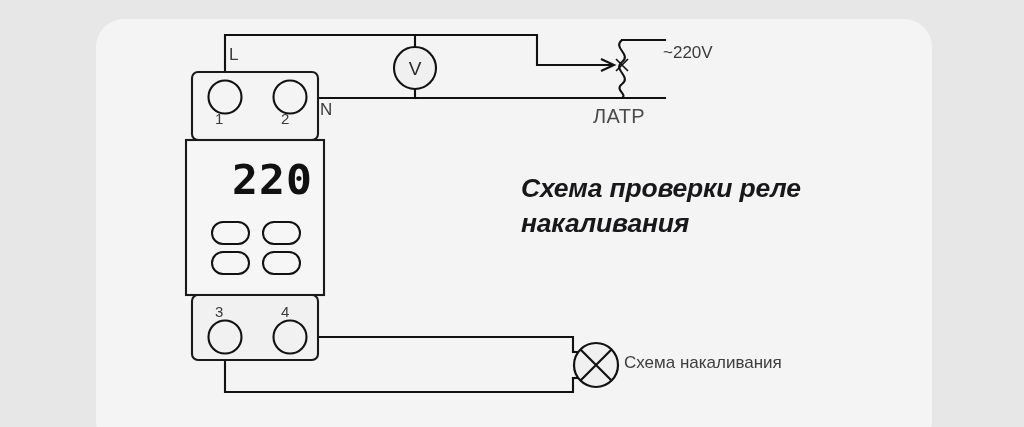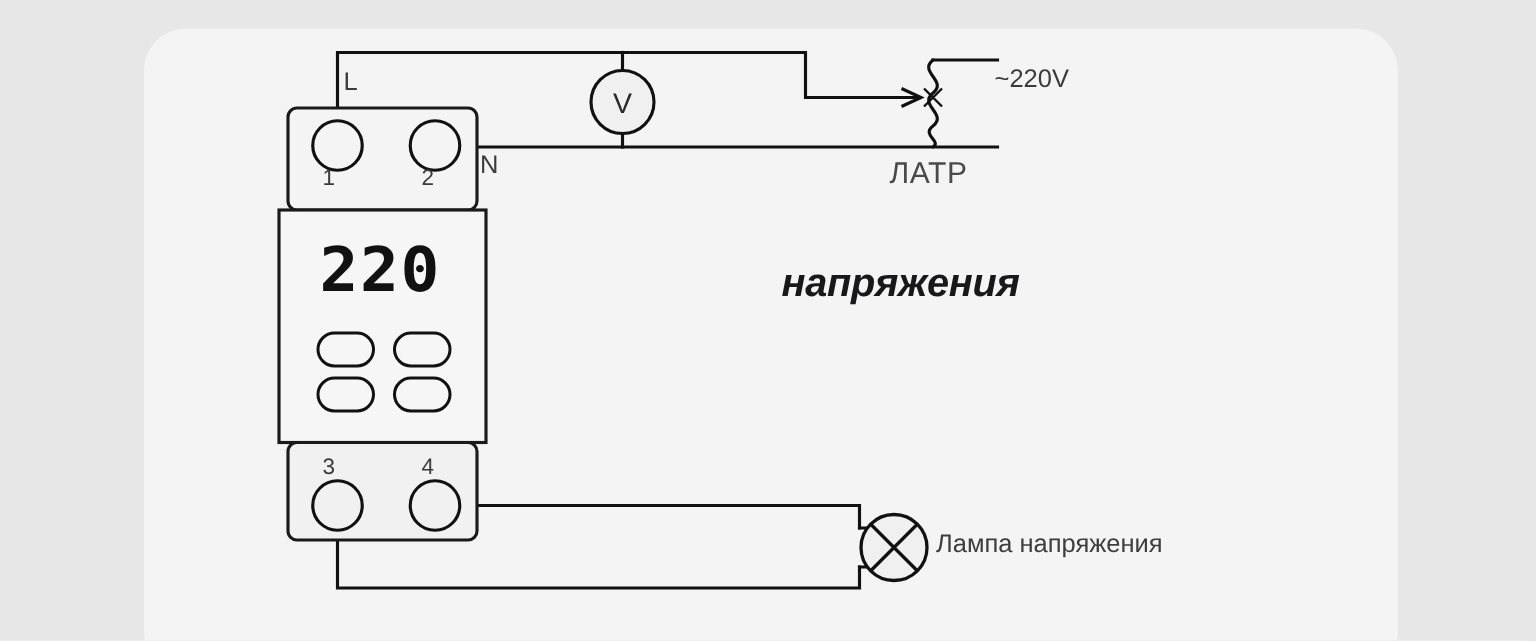--- a/index.html
+++ b/index.html
@@ -34,21 +34,21 @@
     height: 427px;
   }
   .seg-display {
     position: absolute;
     left: 215px;
     top: 157px;
     width: 96px;
     height: 46px;
     display: flex;
     align-items: center;
-    justify-content: flex-start;
+    justify-content: flex-end;
   }
   .seg-text {
     font-family: "DejaVu Sans Mono", monospace;
     font-size: 41px;
     font-weight: bold;
     color: #111;
     letter-spacing: 1px;
     line-height: 1;
     transform: scaleX(1.05);
   }
@@ -148,19 +148,20 @@
   <div class="lbl lbl-L">L</div>
   <div class="lbl lbl-N">N</div>
 
   <div class="lbl lbl-t1">1</div>
   <div class="lbl lbl-t2">2</div>
   <div class="lbl lbl-t3">3</div>
   <div class="lbl lbl-t4">4</div>
 
   <div class="lbl lbl-latr">ЛАТР</div>
   <div class="lbl lbl-220v">~220V</div>
-  <div class="lbl lbl-lamp">Лампа напряжения</div>
+  <div class="lbl lbl-lamp">Схема накаливания</div>
 
   <div class="title">
-    <div>напряжения</div>
+    <div>Схема проверки реле</div>
+    <div>накаливания</div>
   </div>
 
 </div>
 
 </body></html>

